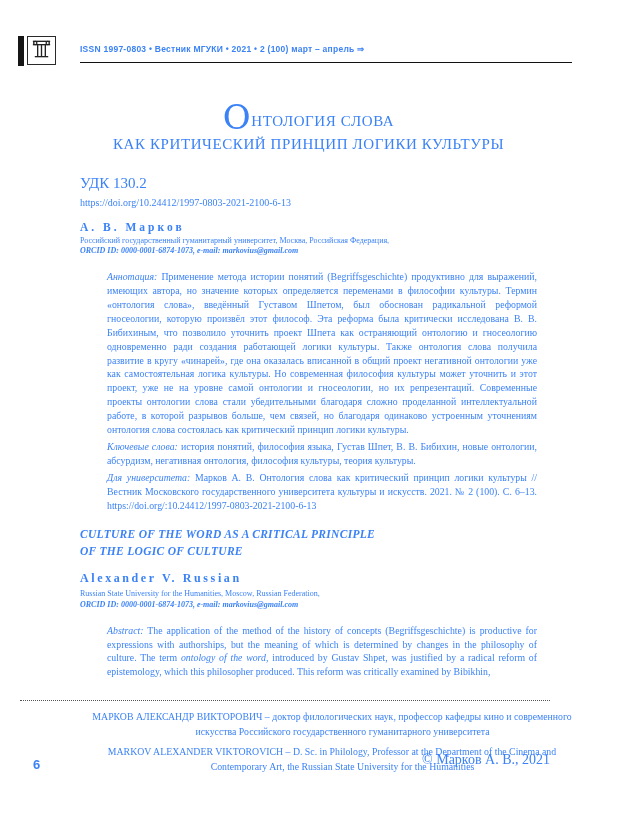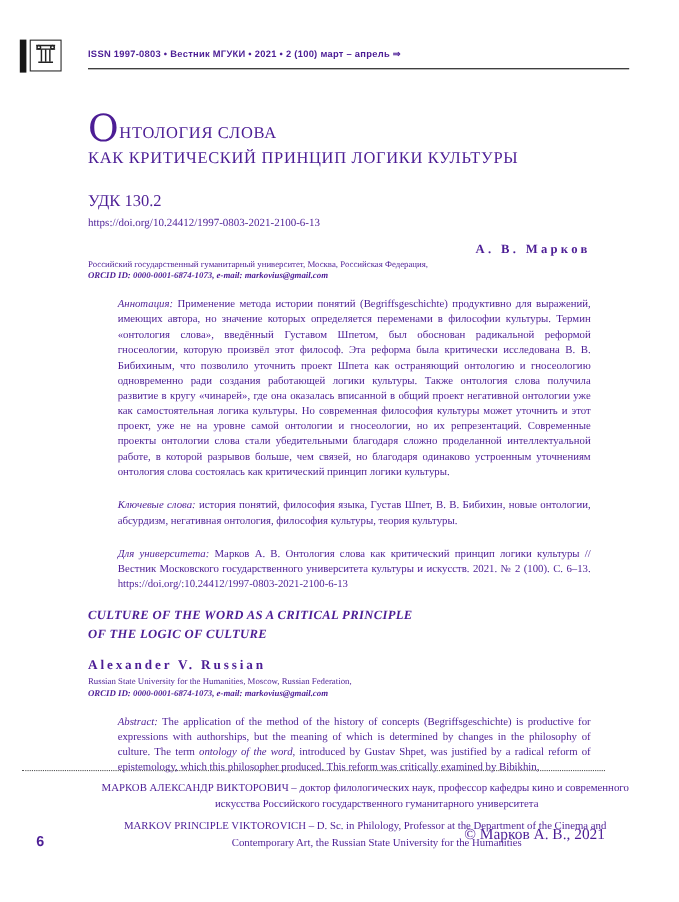--- a/index.html
+++ b/index.html
@@ -1,21 +1,21 @@
 <!DOCTYPE html>
 <html><head>
 <meta charset="utf-8">
 <style>
   * { margin:0; padding:0; box-sizing:border-box; }
   html,body { background:#ffffff; }
   .page {
     position:relative;
     width:572px; height:820px;
     background:#ffffff;
-    color:#4c1d95;
+    color:#3b82f6;
     font-family:"Liberation Serif", serif;
     overflow:hidden;
   }
 
   
   .logo { position:absolute; left:18px; top:36px; display:flex; align-items:flex-start; }
   .logo-bar { width:6px; height:30px; background:#161616; margin-right:3px; }
   .logo-box { width:29px; height:29px; border:1.3px solid #2a2a2a; display:flex; align-items:center; justify-content:center; background:#fff; }
 
   
@@ -24,32 +24,32 @@
     font-family:"Liberation Sans", sans-serif;
     font-weight:bold; font-size:8.5px; letter-spacing:0.25px;
     padding-bottom:8px;
     border-bottom:1.4px solid #111;
     white-space:nowrap;
   }
 
   
   .main { position:absolute; left:80px; top:98px; width:457px; }
 
-  .title-ru { text-align:left; font-size:15px; letter-spacing:0.6px; line-height:1.55; margin-top:12px; font-weight:normal; }
+  .title-ru { text-align:center; font-size:15px; letter-spacing:0.6px; line-height:1.55; margin-top:12px; font-weight:normal; }
   .title-initial { font-size:34px; line-height:0; vertical-align:-3px; font-family:"DejaVu Serif", serif; }
 
   .udk { margin-top:18px; font-size:15px; }
   .doi { margin-top:5px; font-size:10px; }
 
-  .author-name-ru { margin-top:13px; font-weight:bold; font-size:11.5px; letter-spacing:3px;text-align:right; }
+  .author-name-ru { margin-top:13px; font-weight:bold; font-size:11.5px; letter-spacing:3px; }
   .affil { margin-top:3px; font-size:8px; line-height:1.35; }
   .orcid { font-size:8px; font-style:italic; line-height:1.35;font-weight:bold; }
 
   .hang-block { margin-top:13px; margin-left:27px; font-size:9.8px; line-height:1.42; text-align:justify; }
-  .hang-block + .hang-block { margin-top:16px; }
+  .hang-block + .hang-block { margin-top:3px; }
   .blk-label { font-style:italic; }
 
   .title-en { margin-top:13px; font-style:italic; font-size:11.5px; line-height:1.5; letter-spacing:0.3px; }
 
   .author-name-en { margin-top:11px; font-weight:bold; font-size:12px; letter-spacing:2.6px; }
 
   .it { font-style:italic; }
 
   
   .dotted-rule { position:absolute; left:20px; right:22px; top:700px; border-top:1px dotted #555; }
@@ -132,20 +132,20 @@
 
   </div>
 
   <div class="dotted-rule"></div>
 
   <div class="bios">
     <p class="bio">
       <span>МАРКОВ АЛЕКСАНДР ВИКТОРОВИЧ</span><span> – доктор филологических наук, профессор кафедры кино и современного искусства Российского государственного гуманитарного университета</span>
     </p>
     <p class="bio">
-      <span>MARKOV PRINCIPLE VIKTOROVICH</span><span> – D. Sc. in Philology, Professor at the Department of the Cinema and Contemporary Art, the Russian State University for the Humanities</span>
+      <span>MARKOV ALEXANDER VIKTOROVICH</span><span> – D. Sc. in Philology, Professor at the Department of the Cinema and Contemporary Art, the Russian State University for the Humanities</span>
     </p>
   </div>
 
   <div class="copyright">© Марков А. В., 2021</div>
   <div class="page-number">6</div>
 
 </div>
 
 </body></html>

